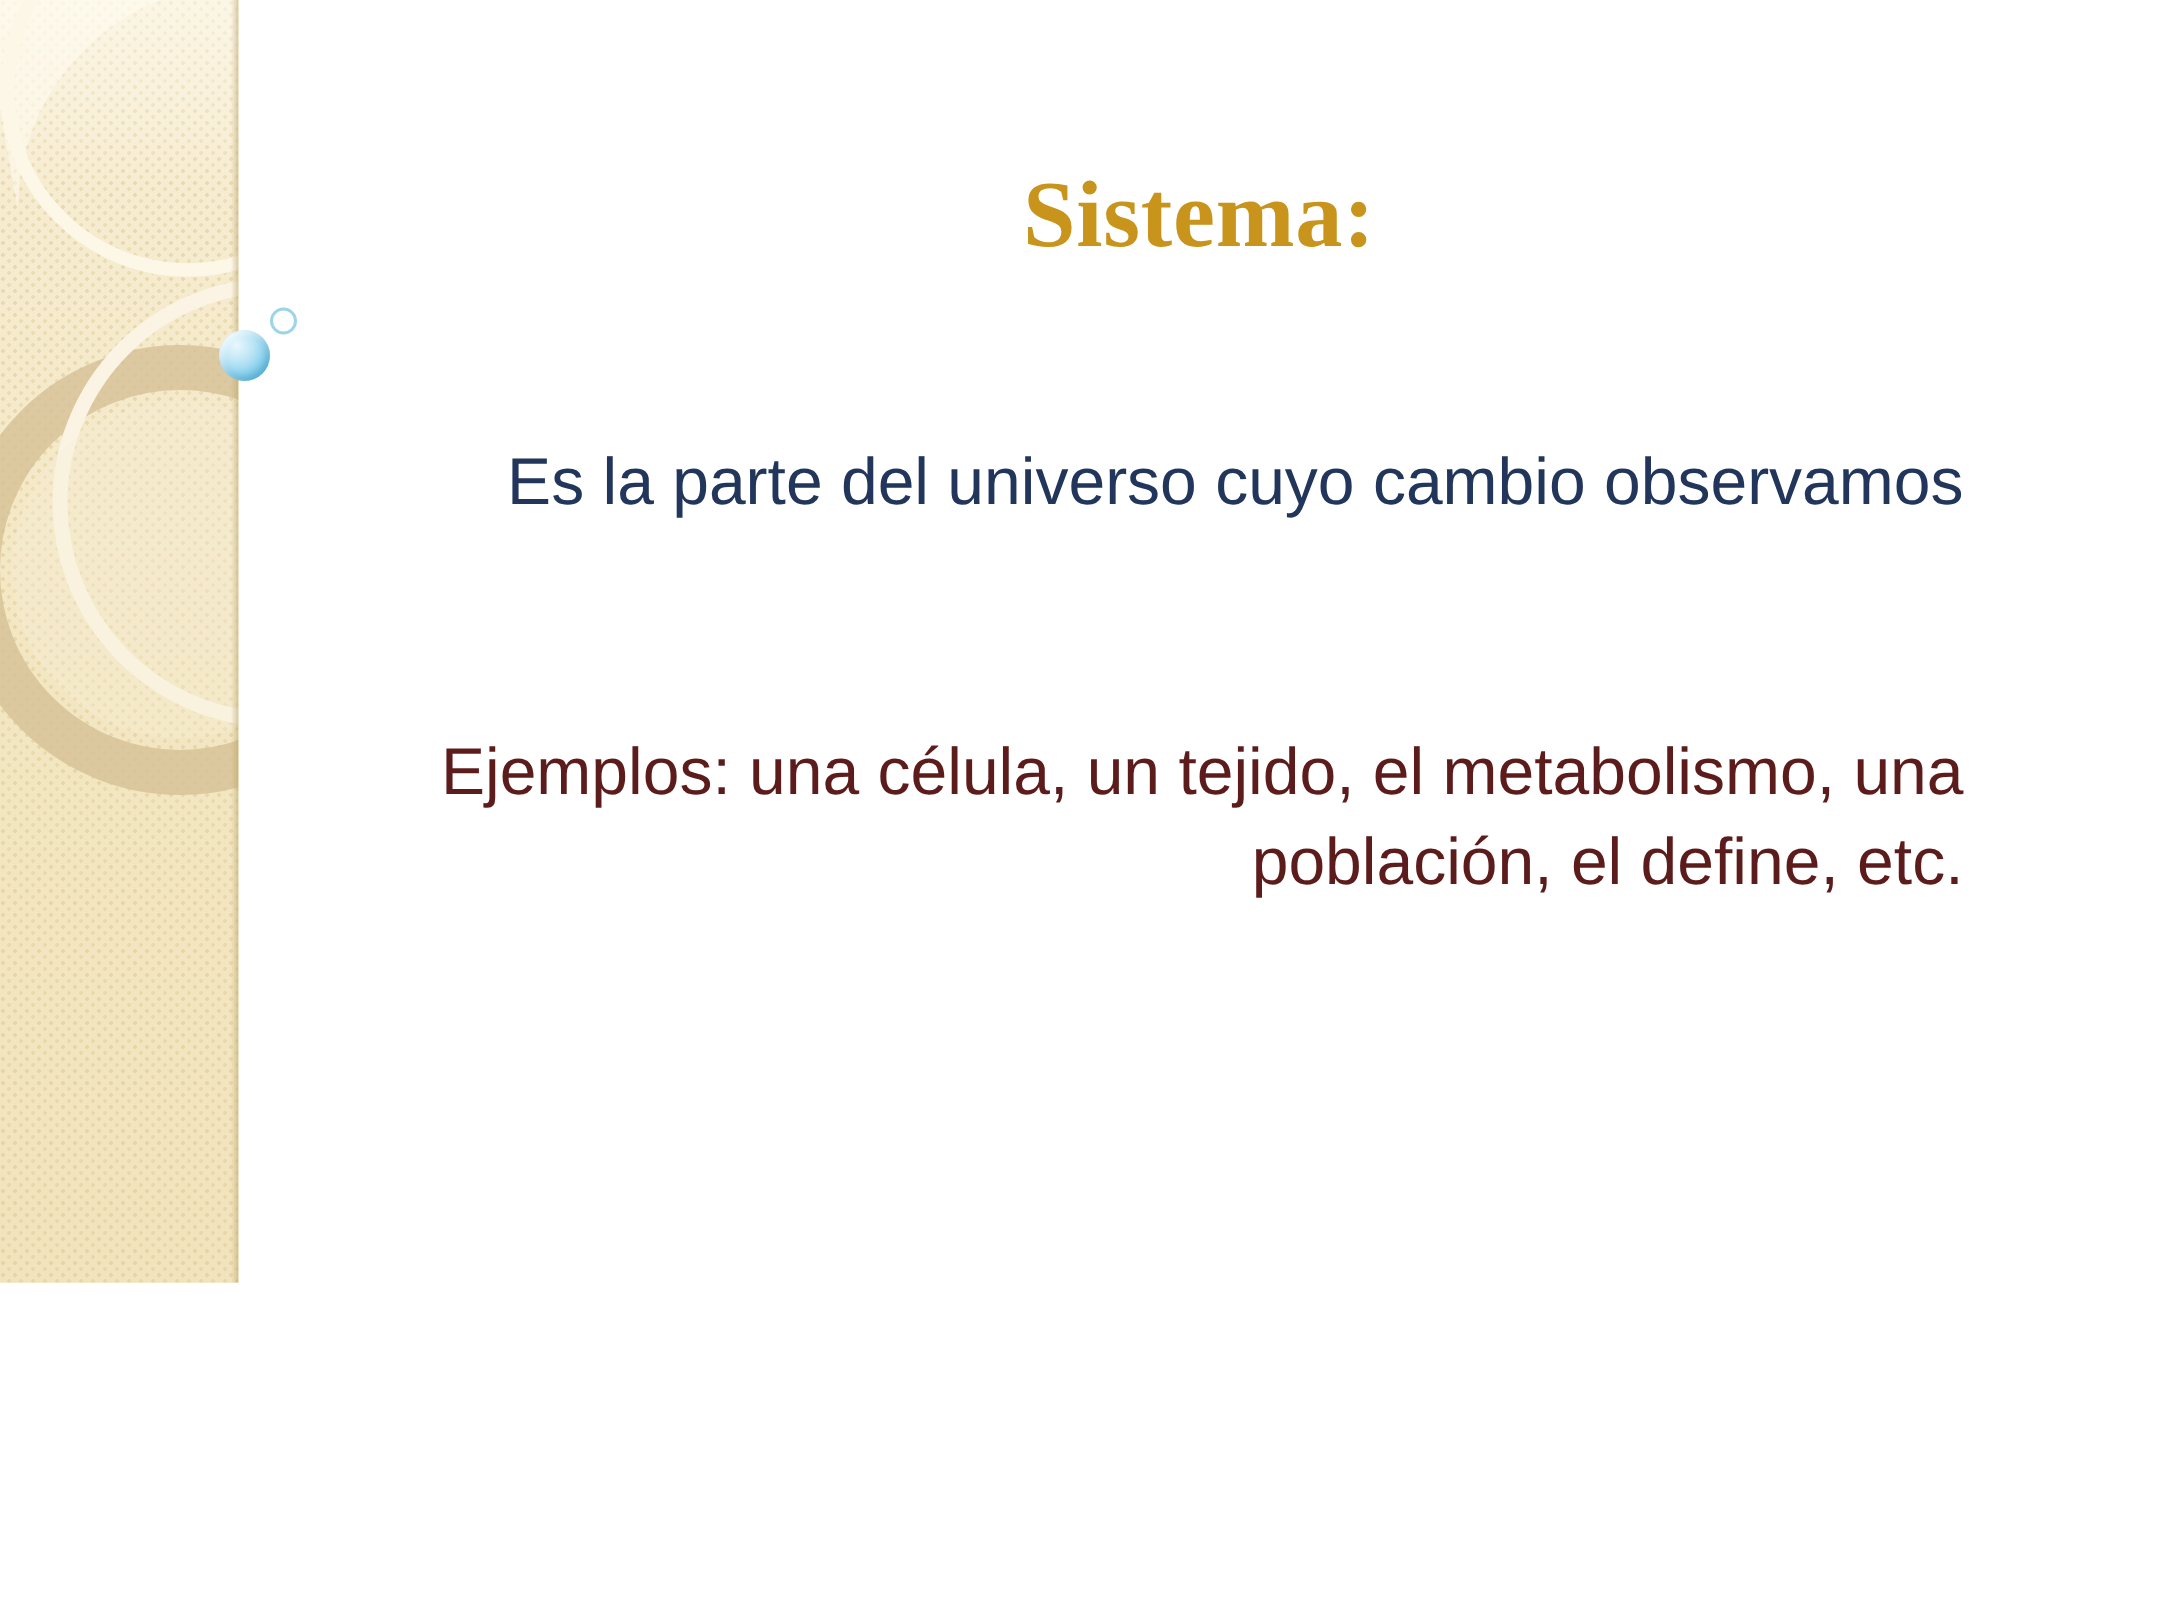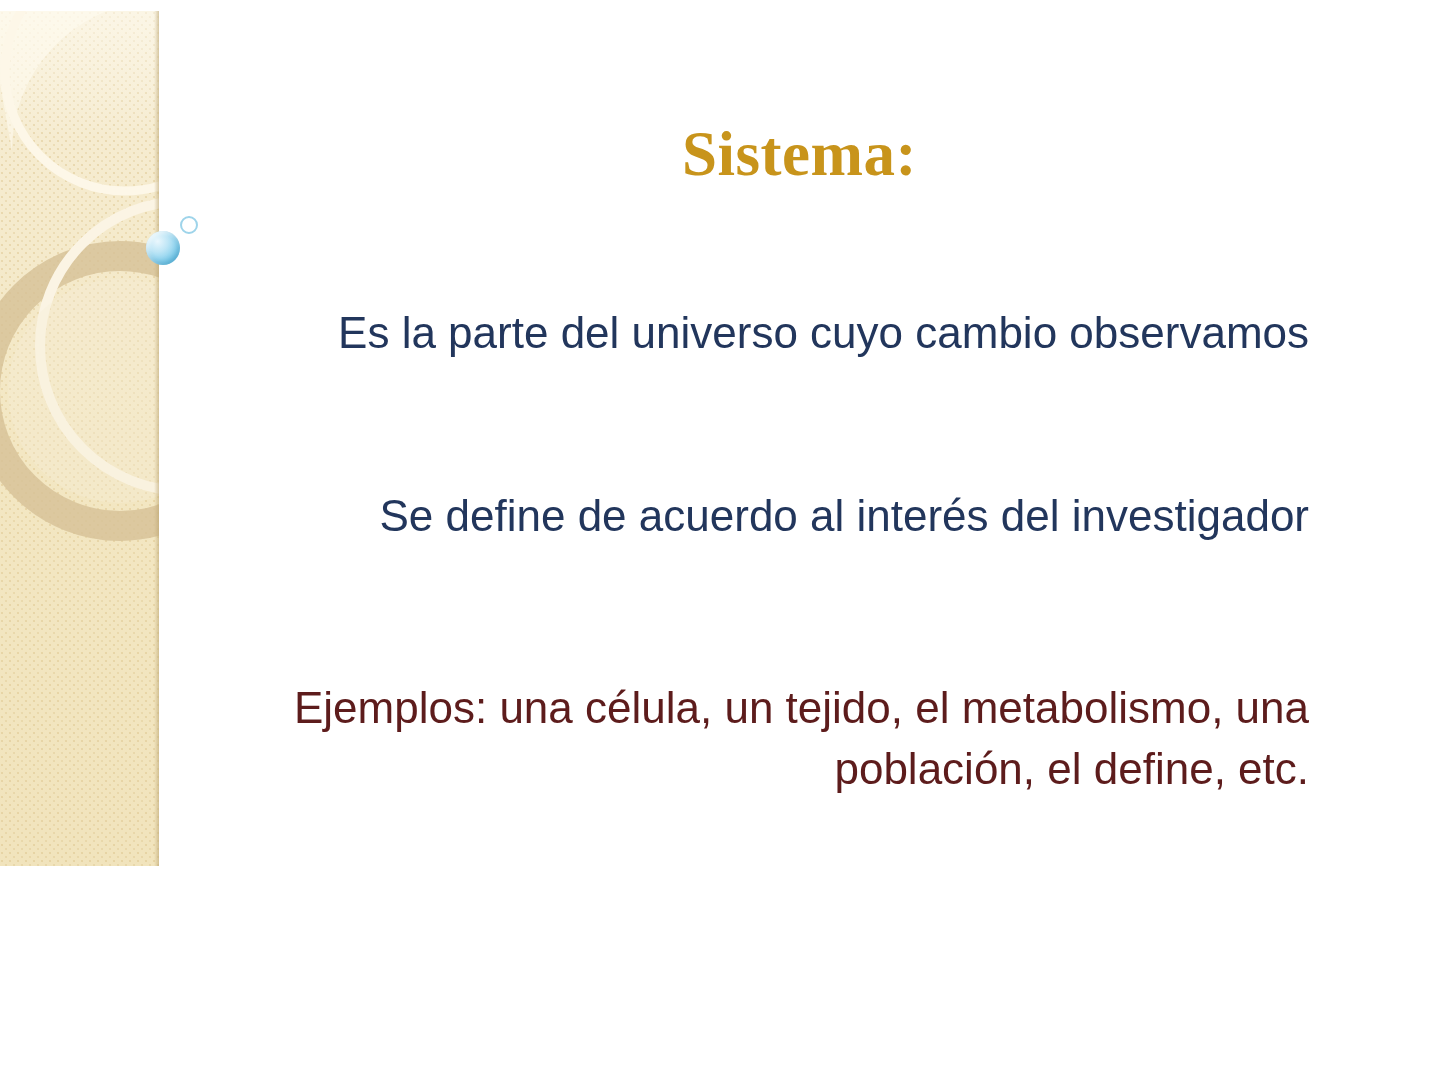--- a/index.html
+++ b/index.html
@@ -11,21 +11,20 @@
     background: #ffffff;
   }
 
   #slide {
     position: relative;
     width: 1440px;
     height: 855px;
     background: #ffffff;
     font-family: "Liberation Sans", sans-serif;
     overflow: hidden;
-    margin-top: 11px;
   }
 
   
   #sidebar {
     position: absolute;
     left: 0;
     top: 0;
     width: 159px;
     height: 1080px;
     overflow: hidden;
@@ -183,19 +182,18 @@
     <div class="bubble-small"></div>
   </div>
 
   <div id="content">
 
     <div id="slide-title">Sistema:</div>
 
     <div id="body-block">
       <p class="para spaced-1">Es la parte del universo cuyo cambio observamos</p>
 
-      <p class="para spaced-2">Se define de acuerdo al interés del investigador</p>
 
       <p class="para examples">Ejemplos: una célula, un tejido, el metabolismo, una población, el define, etc.</p>
     </div>
 
   </div>
 </div>
 
 </body></html>

